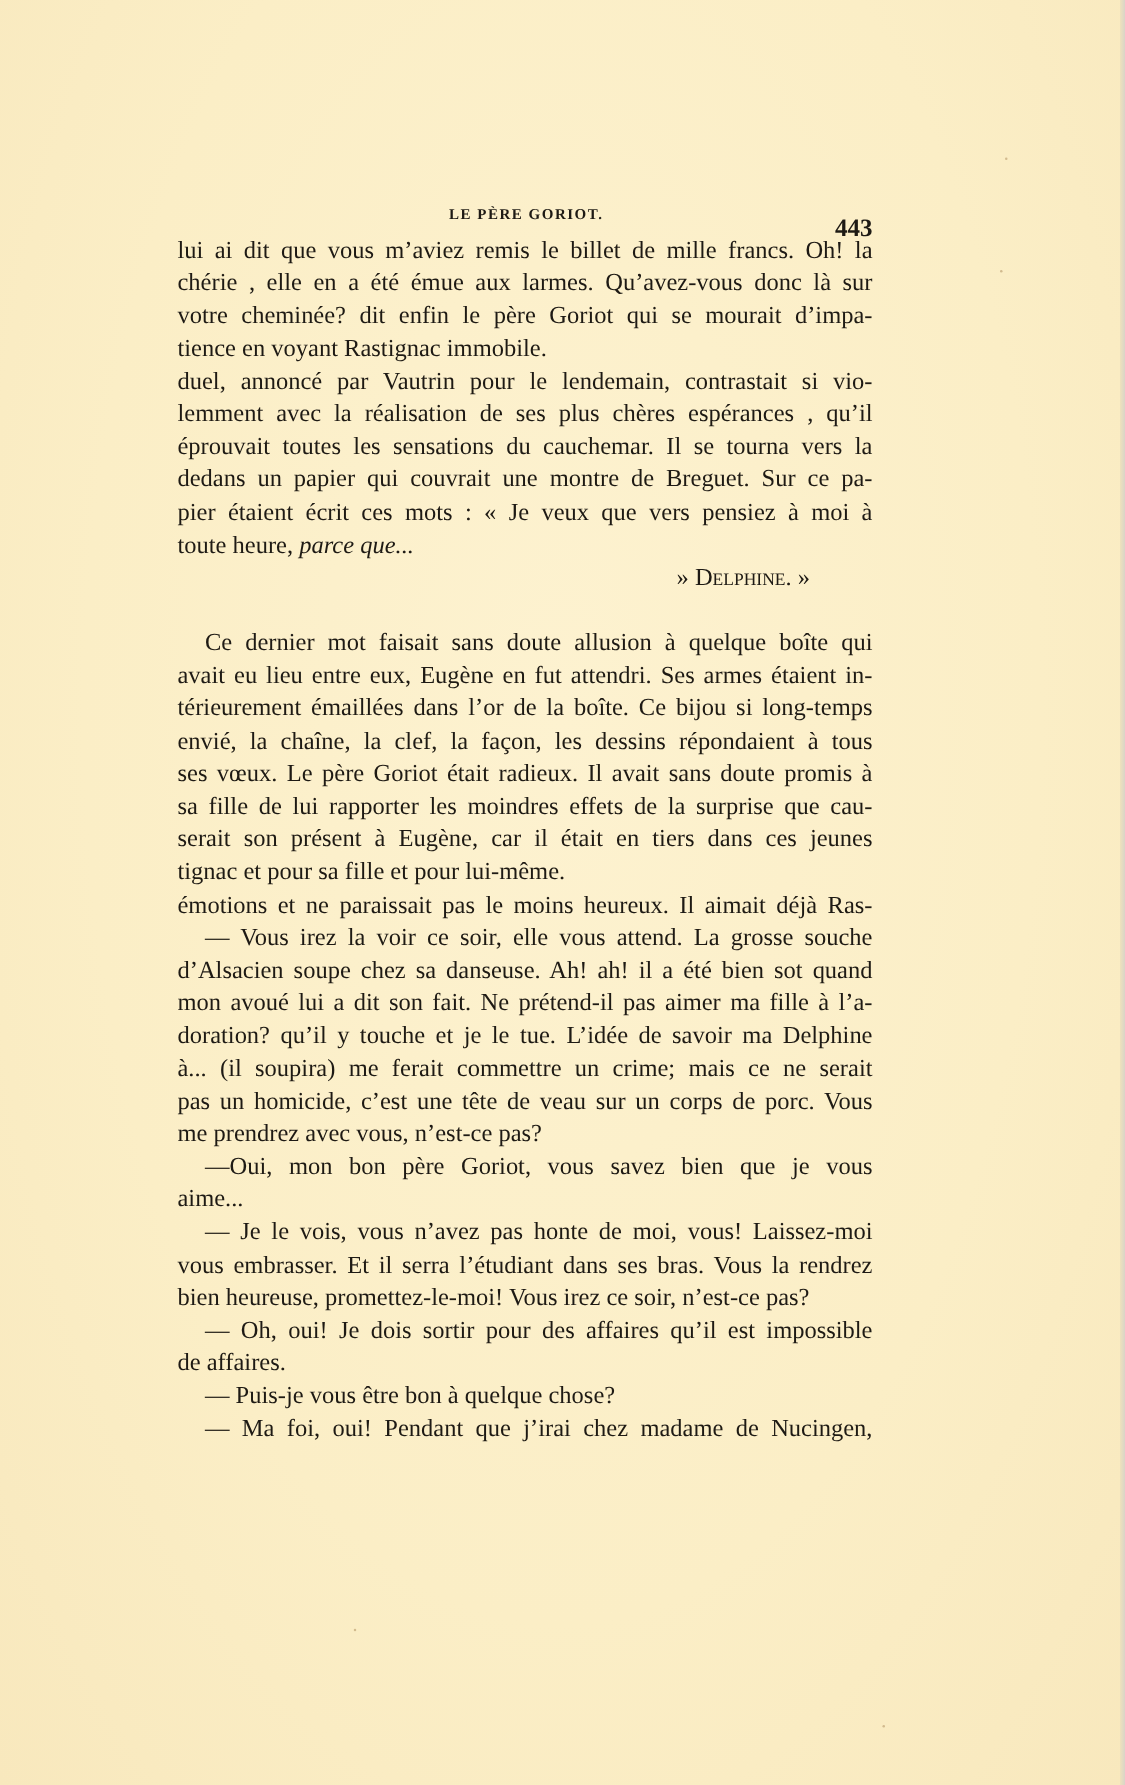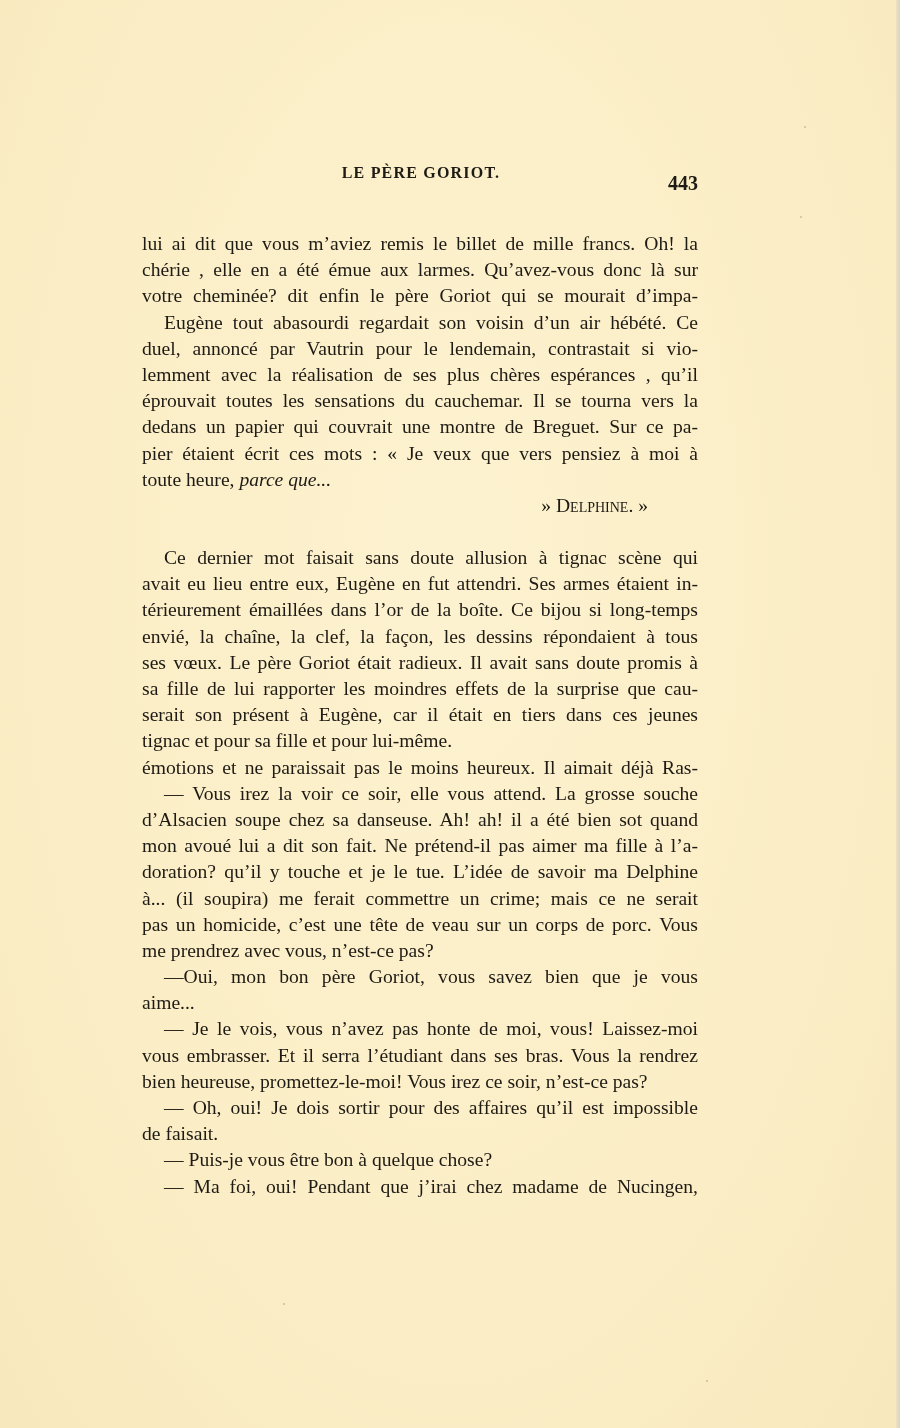--- a/index.html
+++ b/index.html
@@ -13,29 +13,29 @@
   }
   .edge-right {
     position: absolute; right: 0; top: 0; width: 4px; height: 1428px;
     background: linear-gradient(to right, #efe2bc, #d9d4c8);
   }
   .header {
     position: absolute; top: 160px; left: 142px; width: 558px; height: 28px;
   }
   .running-title {
     position: absolute; left: 0; right: 0; text-align: center;
-    font-size: 16px; letter-spacing: 1.2px; font-weight: bold;
+    font-size: 12px; letter-spacing: 1.2px; font-weight: bold;
     font-variant: small-caps; top: 4px;
   }
   .page-number {
     position: absolute; right: 2px; top: 0px; font-size: 20px; font-weight: bold; margin-top: 12px;
   }
   .text-block {
     position: absolute; left: 142px; top: 188px; width: 556px;
-    font-size: 19.6px; line-height: 26.2px; margin-top: 43px;
+    font-size: 19.6px; line-height: 26.2px;
   }
   .line { display: block; white-space: nowrap; height: 26.2px; text-align: justify; text-align-last: justify; }
   .line.last { text-align-last: left; }
   .line.indent { padding-left: 22px; }
   .line.sig { text-align: left; text-align-last: right; padding-right: 50px; font-variant: small-caps; }
   .spacer { display: block; height: 26px; }
   em.it { font-style: italic; font-weight: normal; }
   .speck { position: absolute; width: 2px; height: 2px; border-radius: 1px; background: #b89a6a; opacity: .6; }
 </style>
 </head>
@@ -47,37 +47,37 @@
   <span class="running-title">LE PÈRE GORIOT.</span>
   <span class="page-number">443</span>
 </div>
 
 <div class="text-block">
 
   <div>
     <span class="line">lui ai dit que vous m’aviez remis le billet de mille francs. Oh! la</span>
     <span class="line">chérie , elle en a été émue aux larmes. Qu’avez-vous donc là sur</span>
     <span class="line">votre cheminée? dit enfin le père Goriot qui se mourait d’impa-</span>
+    <span class="line last">tience en voyant Rastignac immobile.</span>
   </div>
 
   <div>
-    <span class="line indent">Eugène tout abasourdi regardait son voisin d’un air hébété. Ce</span>
     <span class="line">duel, annoncé par Vautrin pour le lendemain, contrastait si vio-</span>
     <span class="line">lemment avec la réalisation de ses plus chères espérances , qu’il</span>
     <span class="line">éprouvait toutes les sensations du cauchemar. Il se tourna vers la</span>
     <span class="line">dedans un papier qui couvrait une montre de Breguet. Sur ce pa-</span>
     <span class="line">pier étaient écrit ces mots : « Je veux que vers pensiez à moi à</span>
     <span class="line last"><span>toute heure, </span><em class="it">parce que...</em></span>
     <span class="line sig">» Delphine. »</span>
   </div>
 
   <span class="spacer"></span>
 
   <div>
-    <span class="line indent">Ce dernier mot faisait sans doute allusion à tignac scène qui</span>
+    <span class="line indent">Ce dernier mot faisait sans doute allusion à quelque boîte qui</span>
     <span class="line">avait eu lieu entre eux, Eugène en fut attendri. Ses armes étaient in-</span>
     <span class="line">térieurement émaillées dans l’or de la boîte. Ce bijou si long-temps</span>
     <span class="line">envié, la chaîne, la clef, la façon, les dessins répondaient à tous</span>
     <span class="line">ses vœux. Le père Goriot était radieux. Il avait sans doute promis à</span>
     <span class="line">sa fille de lui rapporter les moindres effets de la surprise que cau-</span>
     <span class="line">serait son présent à Eugène, car il était en tiers dans ces jeunes</span>
     <span class="line last">tignac et pour sa fille et pour lui-même.</span>
     <span class="line">émotions et ne paraissait pas le moins heureux. Il aimait déjà Ras-</span>
   </div>
 
@@ -97,21 +97,21 @@
   </div>
 
   <div>
     <span class="line indent">— Je le vois, vous n’avez pas honte de moi, vous! Laissez-moi</span>
     <span class="line">vous embrasser. Et il serra l’étudiant dans ses bras. Vous la rendrez</span>
     <span class="line last">bien heureuse, promettez-le-moi! Vous irez ce soir, n’est-ce pas?</span>
   </div>
 
   <div>
     <span class="line indent">— Oh, oui! Je dois sortir pour des affaires qu’il est impossible</span>
-    <span class="line last">de faisait.</span>
+    <span class="line last">de affaires.</span>
   </div>
 
   <div>
     <span class="line indent last">— Puis-je vous être bon à quelque chose?</span>
   </div>
 
   <div>
     <span class="line indent">— Ma foi, oui! Pendant que j’irai chez madame de Nucingen,</span>
   </div>
 </div>

